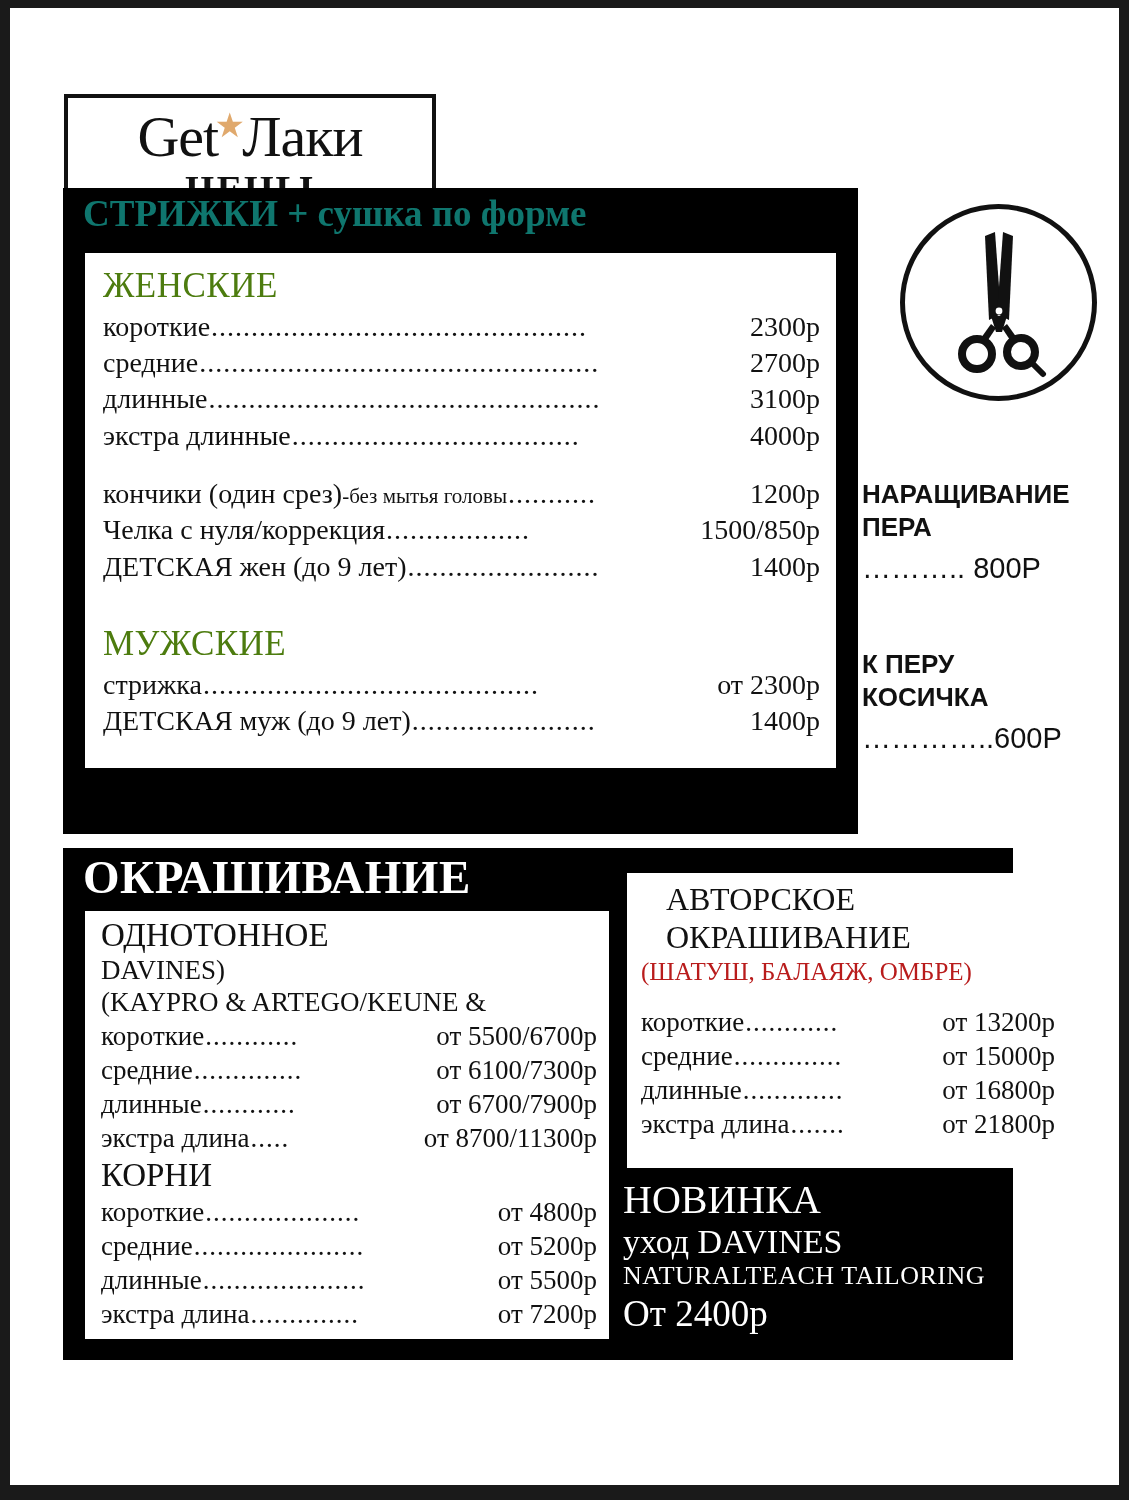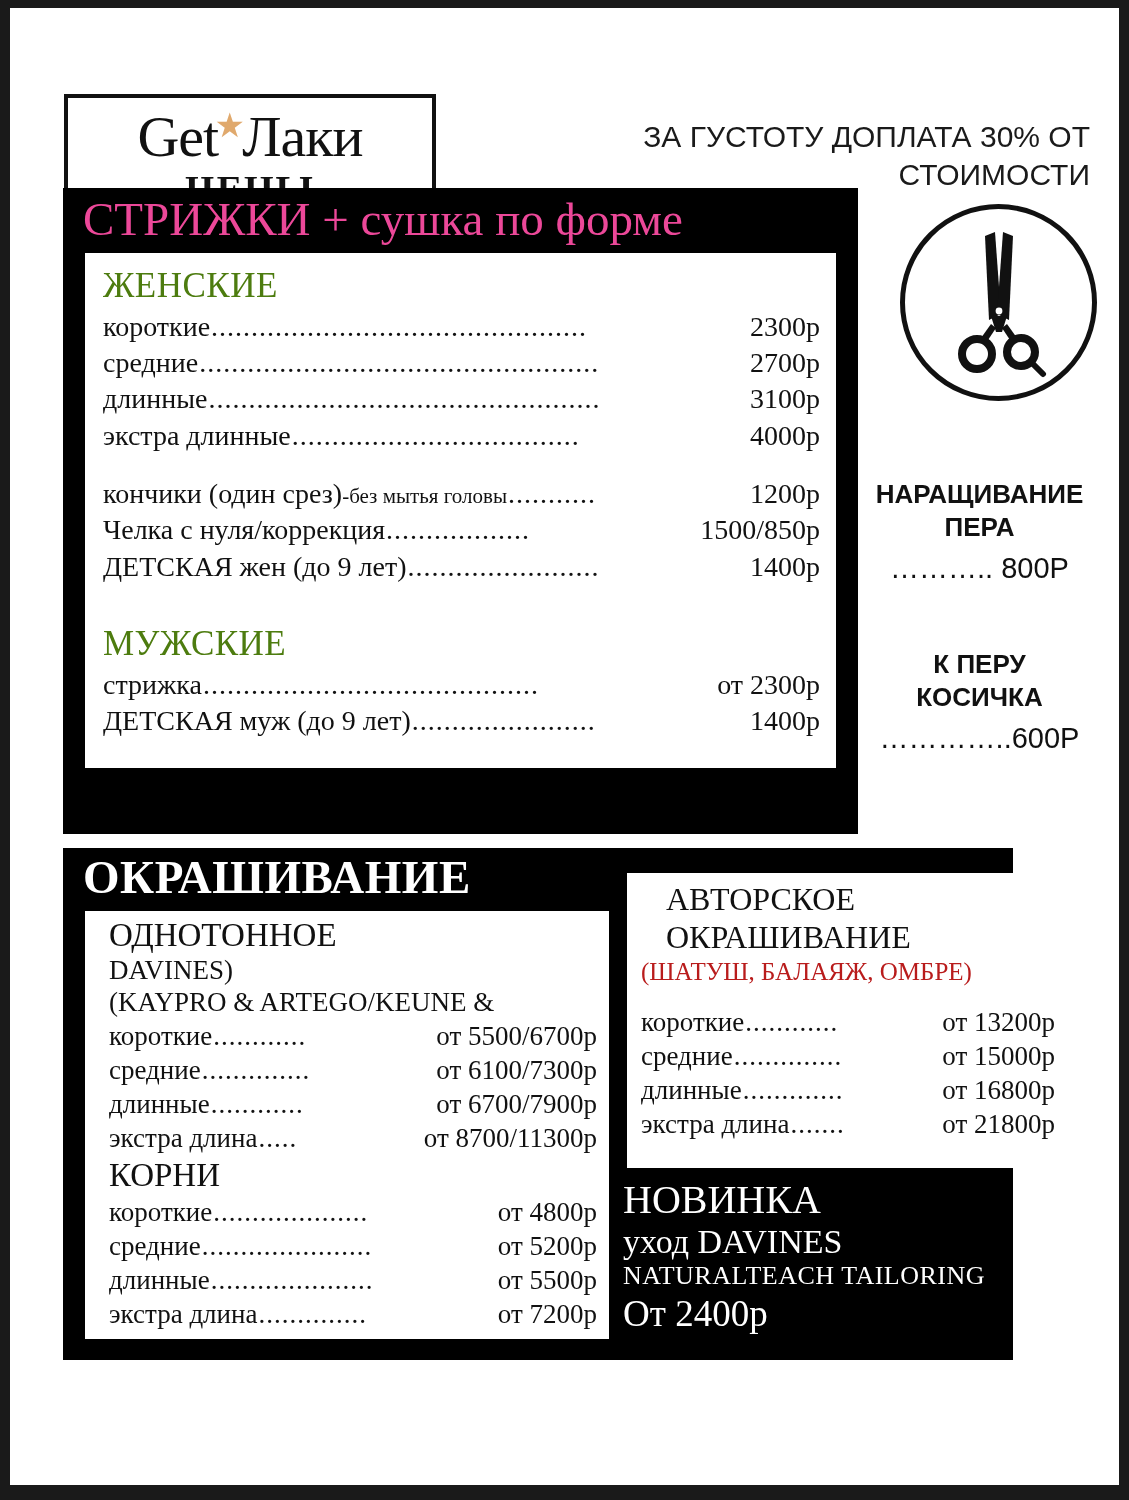--- a/index.html
+++ b/index.html
@@ -97,24 +97,24 @@
     width: 795px;
     height: 646px;
     background: #000;
   }
 
   .haircuts-title {
     position: absolute;
     left: 20px;
     top: 6px;
     font-family: "Liberation Serif", serif;
-    font-weight: normal;
-    font-size: 47px;
+    font-weight: bold;
+    font-size: 37px;
     line-height: 1.1;
-    color: #ec4899;
+    color: #0f766e;
     white-space: nowrap;
   }
 
   .haircuts-inner {
     position: absolute;
     left: 22px;
     top: 65px;
     width: 751px;
     height: 515px;
     background: #fff;
@@ -171,21 +171,21 @@
   .scissors-svg {
     position: absolute;
     left: 50%;
     top: 50%;
     transform: translate(-50%, -50%);
   }
 
   .extra-block {
     position: absolute;
     width: 235px;
-    text-align: center;
+    text-align: left;
     font-family: "Liberation Sans", sans-serif;
     color: #111;
   }
   .extra-1 { left: 852px; top: 470px; }
   .extra-2 { left: 852px; top: 640px; }
 
   .extra-head {
     font-weight: bold;
     font-size: 26px;
     line-height: 1.28;
@@ -220,21 +220,21 @@
     letter-spacing: 0.5px;
   }
 
   .coloring-left {
     position: absolute;
     left: 22px;
     top: 63px;
     width: 524px;
     height: 428px;
     background: #fff;
-    padding: 4px 12px 0 24px;
+    padding: 4px 12px 0 16px;
   }
 
   .clr-head {
     font-family: "Liberation Serif", serif;
     font-size: 33px;
     line-height: 1.22;
     color: #111;
   }
   .clr-sub {
     font-family: "Liberation Serif", serif;
@@ -300,24 +300,20 @@
 
     <div class="logo-box">
       <div class="logo-main">
         <span>Get</span>
         <span class="logo-star">★</span>
         <span>Лаки</span>
       </div>
       <div class="logo-sub">ЦЕНЫ</div>
     </div>
 
-    <div class="header-note">
-      <div>ЗА ГУСТОТУ  ДОПЛАТА 30% ОТ</div>
-      <div>СТОИМОСТИ</div>
-    </div>
   </div>
 
   <div class="haircuts-block">
     <div class="haircuts-title">СТРИЖКИ + сушка по форме</div>
 
     <div class="haircuts-inner">
 
       <div class="grp-head">ЖЕНСКИЕ</div>
 
       <div class="price-line">

